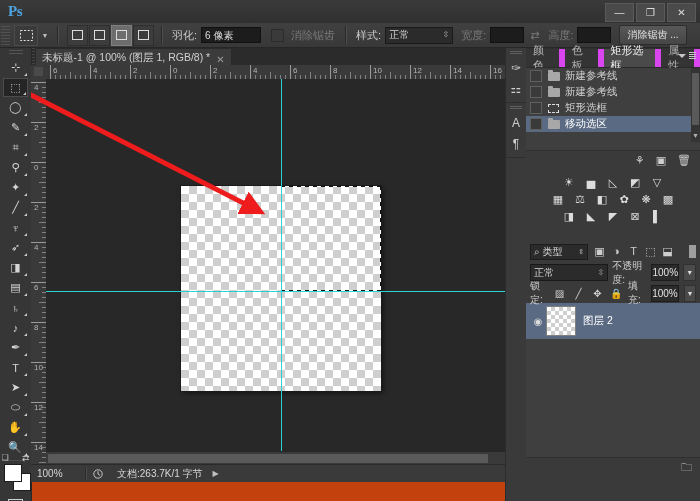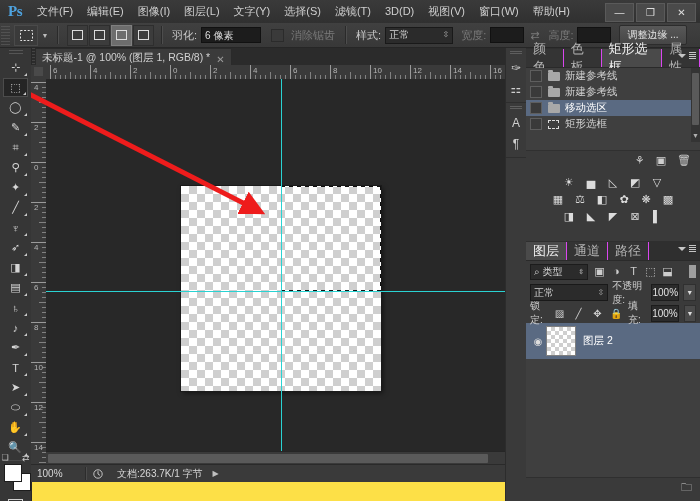--- a/index.html
+++ b/index.html
@@ -1,19 +1,19 @@
 <!DOCTYPE html>
 <html><head>
 <meta charset="utf-8">
 <style>
   html,body{margin:0;padding:0;background:#1e1e1e;}
   body{width:700px;height:501px;overflow:hidden;
        font-family:"Liberation Sans","DejaVu Sans",sans-serif;
        font-size:11px;color:#c8c8c8;-webkit-font-smoothing:antialiased;}
-  #app{position:relative;width:700px;height:501px;background:#fde047;}
+  #app{position:relative;width:700px;height:501px;background:#c2410c;}
 
   
   .titlebar{position:absolute;left:0;top:0;width:700px;height:23px;
             background:linear-gradient(#3a3a3a,#303030);
             border-bottom:1px solid #252525;display:flex;align-items:center;}
   .ps-logo{width:30px;height:23px;display:flex;align-items:center;justify-content:center;
            color:#4ea3e0;font-weight:bold;font-size:15px;letter-spacing:-0.5px;
            font-family:"Liberation Serif",serif;}
   .menubar{display:flex;align-items:center;height:23px;}
   .menu-item{padding:0 7px;height:23px;line-height:23px;color:#cfcfcf;font-size:11px;cursor:default;white-space:nowrap;}
@@ -131,22 +131,22 @@
   .ds-grp{border-bottom:1px solid #2e2e2e;padding-bottom:3px;margin-bottom:2px;}
   .ds-grip{width:12px;height:4px;margin:3px auto 2px auto;
      background:repeating-linear-gradient(to bottom,#5e5e5e 0 1px,transparent 1px 2px);}
   .ds-icon{width:20px;height:21px;display:flex;align-items:center;justify-content:center;color:#cfcfcf;font-size:12px;}
 
   
   .panels{position:absolute;left:526px;top:48px;width:174px;height:453px;background:#3a3a3a;}
   .panel{background:#3a3a3a;}
   .ptabs{height:19px;background:#2f2f2f;display:flex;align-items:flex-end;position:relative;
          border-bottom:1px solid #2a2a2a;}
-  .ptab{height:18px;padding:0 7px;display:flex;align-items:center;color:#b4b4b4;font-size:13px;
-        background:#343434;border-right:1px solid #d946ef;box-sizing:border-box;}
+  .ptab{height:18px;padding:0 7px;display:flex;align-items:center;color:#b4b4b4;font-size:11px;
+        background:#343434;border-right:6px solid #d946ef;box-sizing:border-box;}
   .ptab.active{background:#4a4a4a;color:#f0f0f0;}
   .pmenu{position:absolute;right:4px;top:4px;display:flex;gap:3px;align-items:center;}
   .pm-lines{width:7px;height:7px;background:
      repeating-linear-gradient(to bottom,#c6c6c6 0 1px,transparent 1px 2px);}
   .pm-caret{width:0;height:0;border-left:4px solid transparent;border-right:4px solid transparent;
             border-top:4px solid #c6c6c6;}
 
   
   .hist-body{background:#3f3f3f;height:82px;position:relative;overflow:hidden;}
   .hist-row{height:16px;display:flex;align-items:center;padding-left:4px;color:#cfcfcf;font-size:10.5px;}
@@ -192,33 +192,20 @@
             gap:11px;padding-right:8px;border-top:1px solid #2f2f2f;}
   .lf-ico{color:#cfcfcf;font-size:11px;}
 </style>
 </head>
 <body>
 
 <div id="app">
 
   <div class="titlebar">
     <div class="ps-logo">Ps</div>
-    <div class="menubar" id="menubar">
-        <div class="menu-item">文件(F)</div>
-        <div class="menu-item">编辑(E)</div>
-        <div class="menu-item">图像(I)</div>
-        <div class="menu-item">图层(L)</div>
-        <div class="menu-item">文字(Y)</div>
-        <div class="menu-item">选择(S)</div>
-        <div class="menu-item">滤镜(T)</div>
-        <div class="menu-item">3D(D)</div>
-        <div class="menu-item">视图(V)</div>
-        <div class="menu-item">窗口(W)</div>
-        <div class="menu-item">帮助(H)</div>
-      </div>
     <div class="winbtns" id="winbtns">
         <div class="winbtn">—</div>
         <div class="winbtn">❐</div>
         <div class="winbtn">✕</div>
       </div>
   </div>
 
   <div class="optionsbar">
     <div class="grip"></div>
     <div class="opt-toolicon">
@@ -261,21 +248,21 @@
     <span class="opt-label">样式:</span>
     <div class="selectbox" style="width:68px;">
       <span>正常</span>
       <span class="arr">⇳</span>
     </div>
     <span class="opt-label dim" style="margin-left:8px;">宽度:</span>
     <div class="opt-input" style="width:34px;"></div>
     <span class="opt-label dim" style="margin:0 6px;">⇄</span>
     <span class="opt-label dim">高度:</span>
     <div class="opt-input" style="width:34px;"></div>
-    <div class="btn-edge">调整边缘 ...</div>
+    <div class="btn-edge">消除锯齿 ...</div>
   </div>
 
   <div class="tabbar">
     <div class="tabgrip"></div>
     <div class="doctab">
       <span>未标题-1 @ 100% (图层 1, RGB/8) *</span>
       <span class="tabclose">✕</span>
     </div>
   </div>
 
@@ -670,33 +657,33 @@
             </div>
             <span>新建参考线</span>
           </div>
           <div class="hist-row">
             <div class="hist-chk"></div>
             <div class="hist-ico">
               <div class="folder"></div>
             </div>
             <span>新建参考线</span>
           </div>
+          <div class="hist-row">
+            <div class="hist-chk"></div>
+            <div class="hist-ico">
+              <div class="marq"></div>
+            </div>
+            <span>矩形选框</span>
+          </div>
           <div class="hist-row sel">
             <div class="hist-chk"></div>
             <div class="hist-ico">
               <div class="folder"></div>
             </div>
             <span>移动选区</span>
-          </div>
-          <div class="hist-row">
-            <div class="hist-chk"></div>
-            <div class="hist-ico">
-              <div class="marq"></div>
-            </div>
-            <span>矩形选框</span>
           </div>
         </div>
       <div class="hist-foot" id="histfoot">
           <div style="color: rgb(207, 207, 207); font-size: 11px;">⚘</div>
           <div style="color: rgb(207, 207, 207); font-size: 11px;">▣</div>
           <div style="color: rgb(207, 207, 207); font-size: 11px;">🗑</div>
         </div>
     </div>
 
     <div class="panel" style="margin-top:2px;">
@@ -722,29 +709,20 @@
               <div class="adj-ico">◣</div>
               <div class="adj-ico">◤</div>
               <div class="adj-ico">⊠</div>
               <div class="adj-ico">▌</div>
             </div>
           </div>
       </div>
     </div>
 
     <div class="panel" style="margin-top:2px;">
-      <div class="ptabs" id="laytabs">
-        <div class="ptab active">图层</div>
-          <div class="ptab">通道</div>
-          <div class="ptab">路径</div>
-          <div class="pmenu">
-          <div class="pm-caret"></div>
-          <div class="pm-lines"></div>
-        </div>
-      </div>
 
       <div class="lay-toolrow">
         <div class="filterbox">
           <span style="margin-right:3px;">⌕</span>
           <span>类型</span>
           <span style="margin-left:auto;font-size:7px;">⇳</span>
         </div>
         <div id="filtericons" style="display:flex;gap:4px;">
             <div class="lt-ico">▣</div>
             <div class="lt-ico">◑</div>

